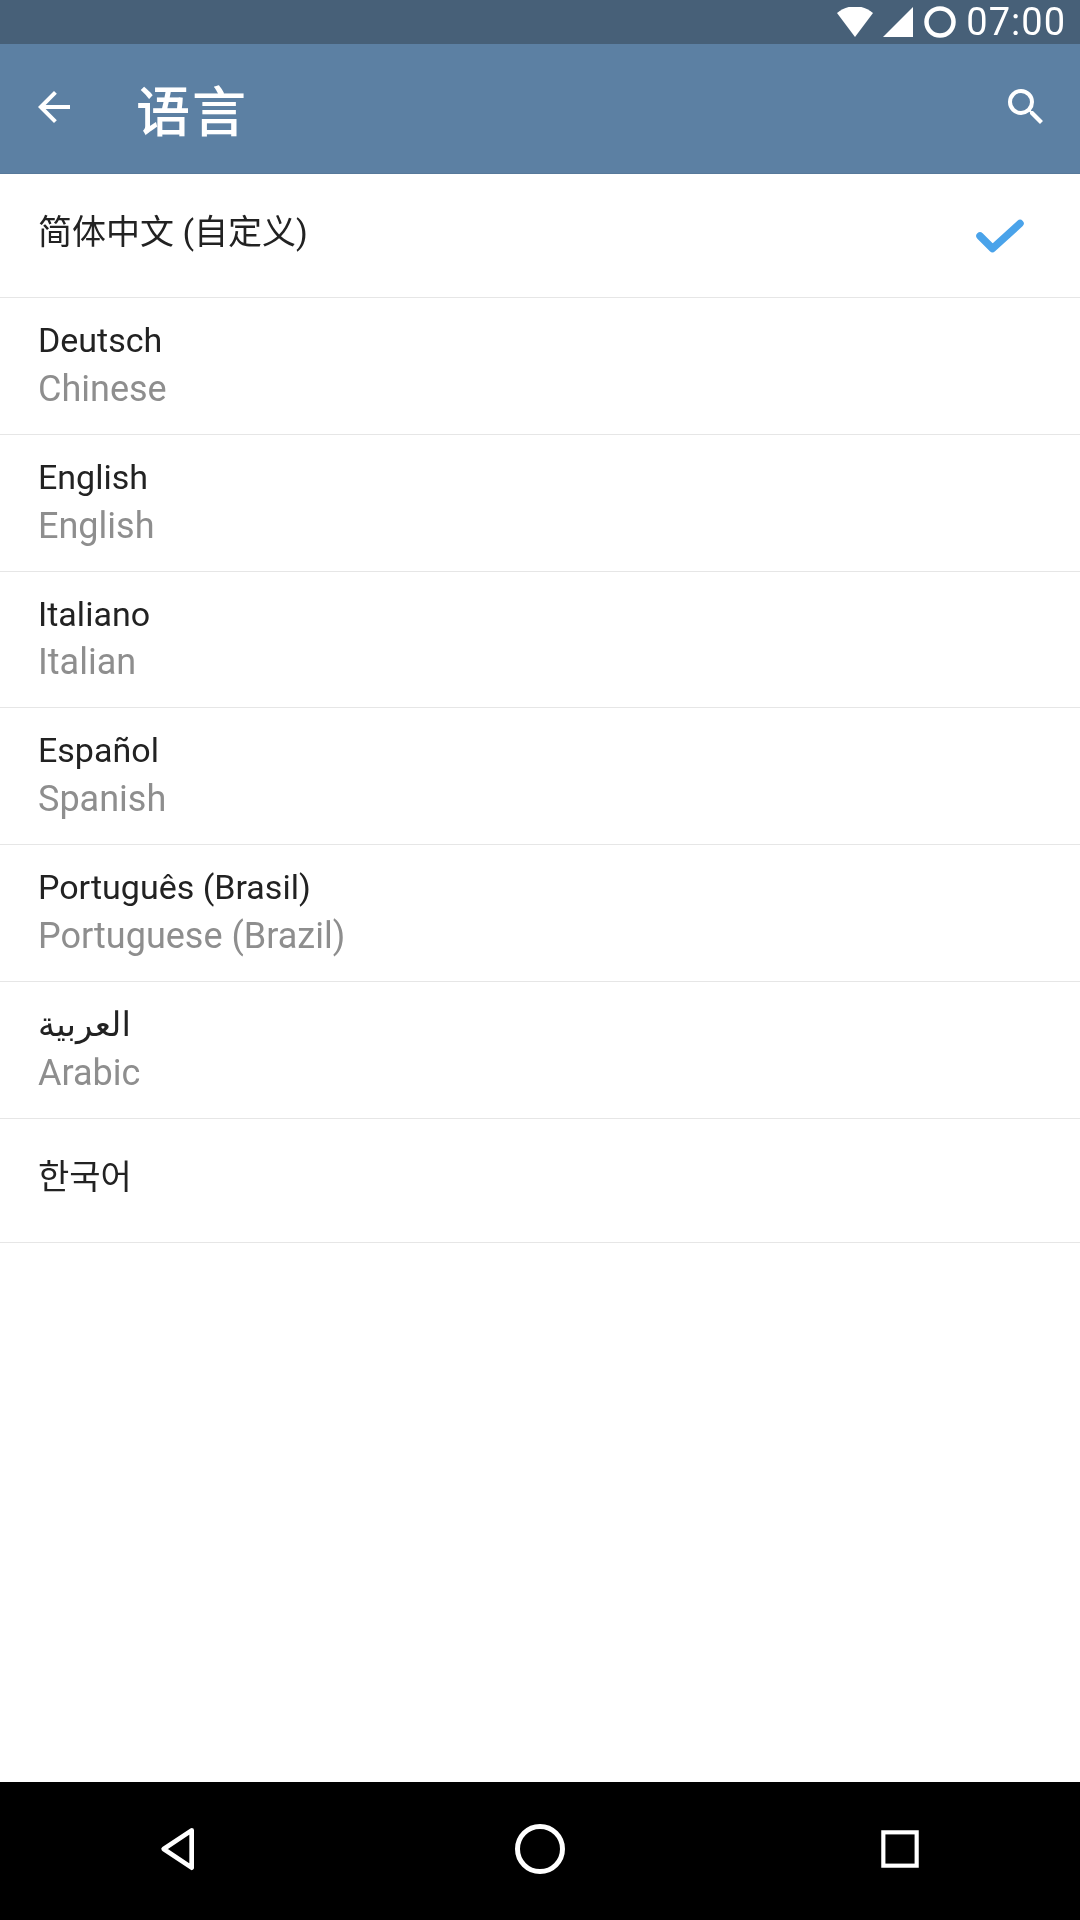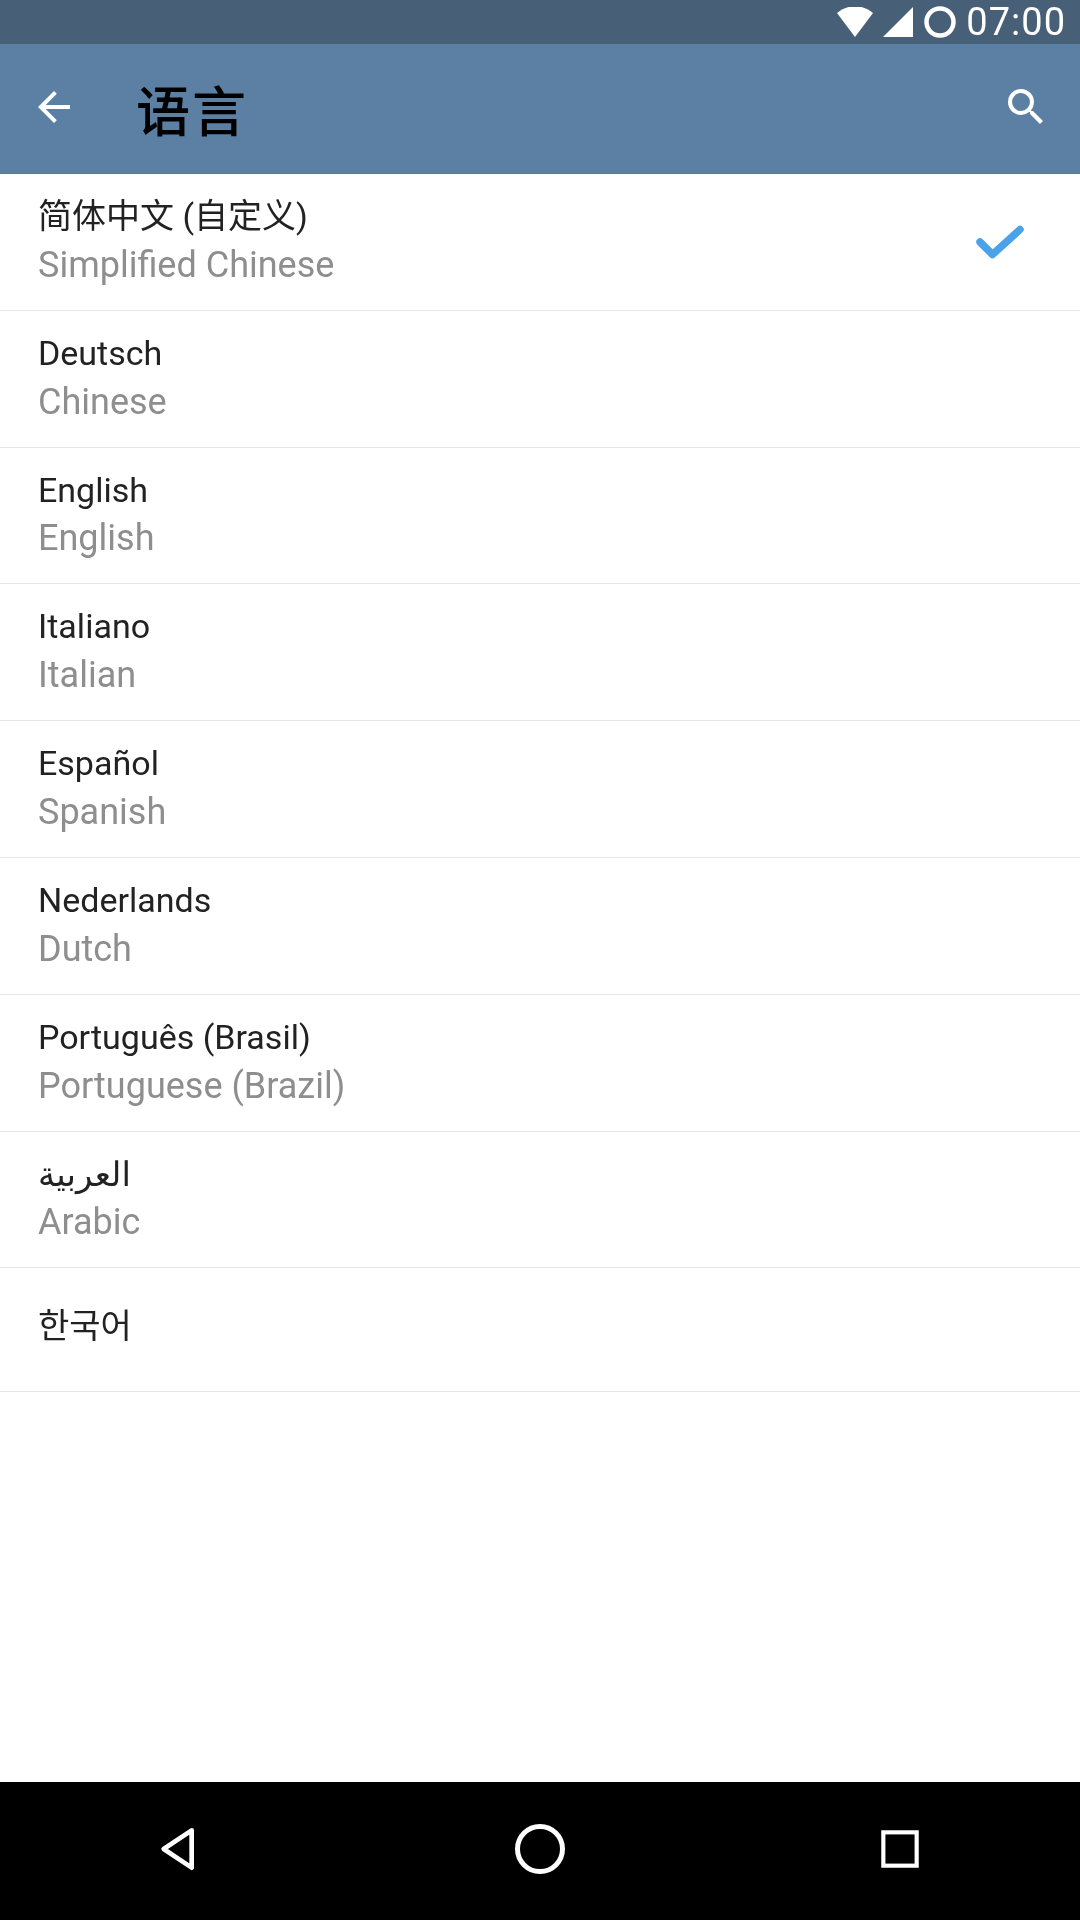--- a/index.html
+++ b/index.html
@@ -28,21 +28,21 @@
       letter-spacing: 1px;
     }
     .status-bar svg { display: block; }
     .app-bar {
       height: 130px;
       background: #5c80a3;
       display: flex;
       align-items: center;
       padding: 0 22px;
       gap: 50px;
-      color: #000000;
+      color: #ffffff;
       border-bottom: 1px solid rgba(0,0,0,0.05);
     }
     .app-bar .title {
       flex: 1;
       font-size: 54px;
       font-weight: 500;
       letter-spacing: 2px;
     }
     .app-bar .icon-btn {
       width: 64px;
@@ -135,21 +135,20 @@
           <path fill="#fff" d="M15.5 14h-.79l-.28-.27A6.471 6.471 0 0016 9.5 6.5 6.5 0 109.5 16a6.471 6.471 0 004.23-1.57l.27.28v.79l5 4.99L20.49 19l-4.99-5zM9.5 14A4.5 4.5 0 1114 9.5 4.505 4.505 0 019.5 14z"></path>
         </svg>
     </span>
   </div>
 </div>
 
 <div class="list" id="lang-list">
     <div class="row">
       <div class="texts">
         <div class="primary">简体中文 (自定义)</div>
-        <div class="secondary">Simplified Chinese</div>
       </div>
       <span class="check"><svg width="60" height="60" viewBox="0 0 24 24">
           <path fill="none" stroke="currentColor" stroke-width="3" stroke-linecap="round" stroke-linejoin="round" d="M4 12l5 5L20 7"></path>
         </svg></span>
     </div>
     <div class="row">
       <div class="texts">
         <div class="primary">Deutsch</div>
         <div class="secondary">Chinese</div>
       </div>
@@ -167,26 +166,20 @@
       </div>
     </div>
     <div class="row">
       <div class="texts">
         <div class="primary">Español</div>
         <div class="secondary">Spanish</div>
       </div>
     </div>
     <div class="row">
       <div class="texts">
-        <div class="primary">Nederlands</div>
-        <div class="secondary">Dutch</div>
-      </div>
-    </div>
-    <div class="row">
-      <div class="texts">
         <div class="primary">Português (Brasil)</div>
         <div class="secondary">Portuguese (Brazil)</div>
       </div>
     </div>
     <div class="row">
       <div class="texts">
         <div class="primary">العربية</div>
         <div class="secondary">Arabic</div>
       </div>
     </div>

